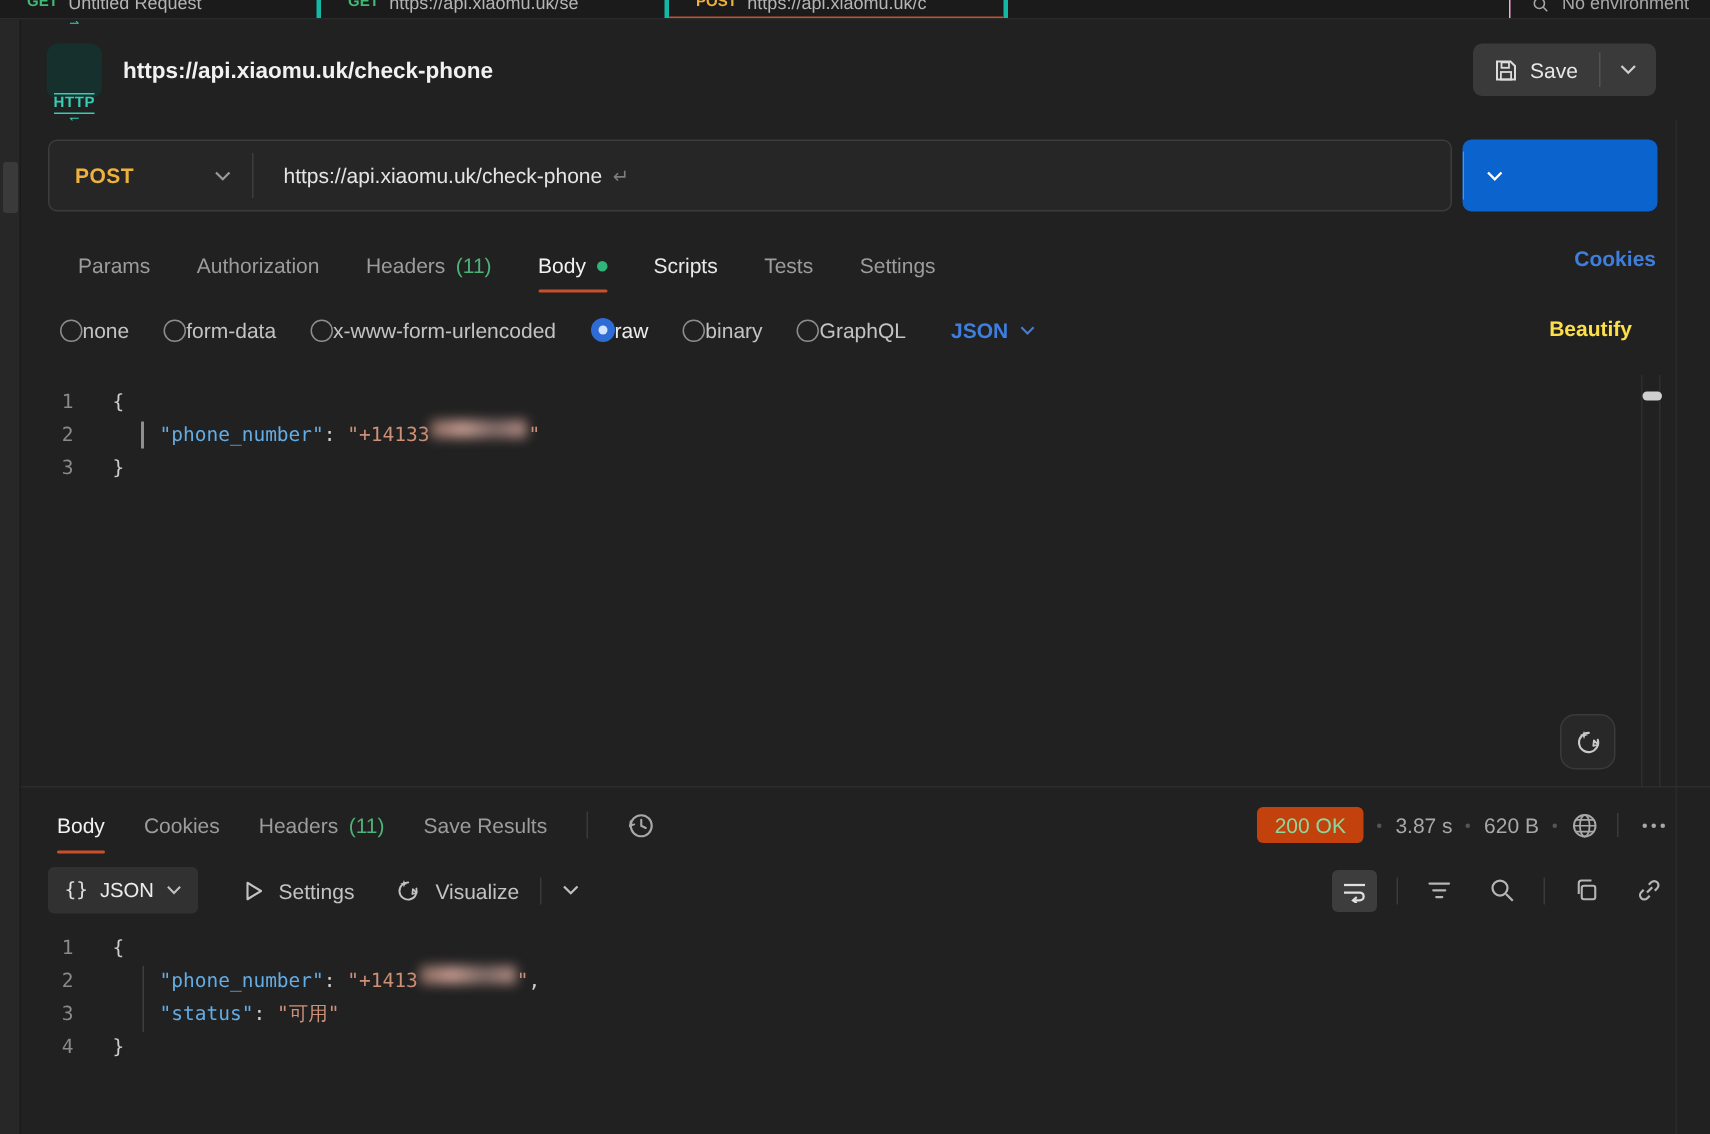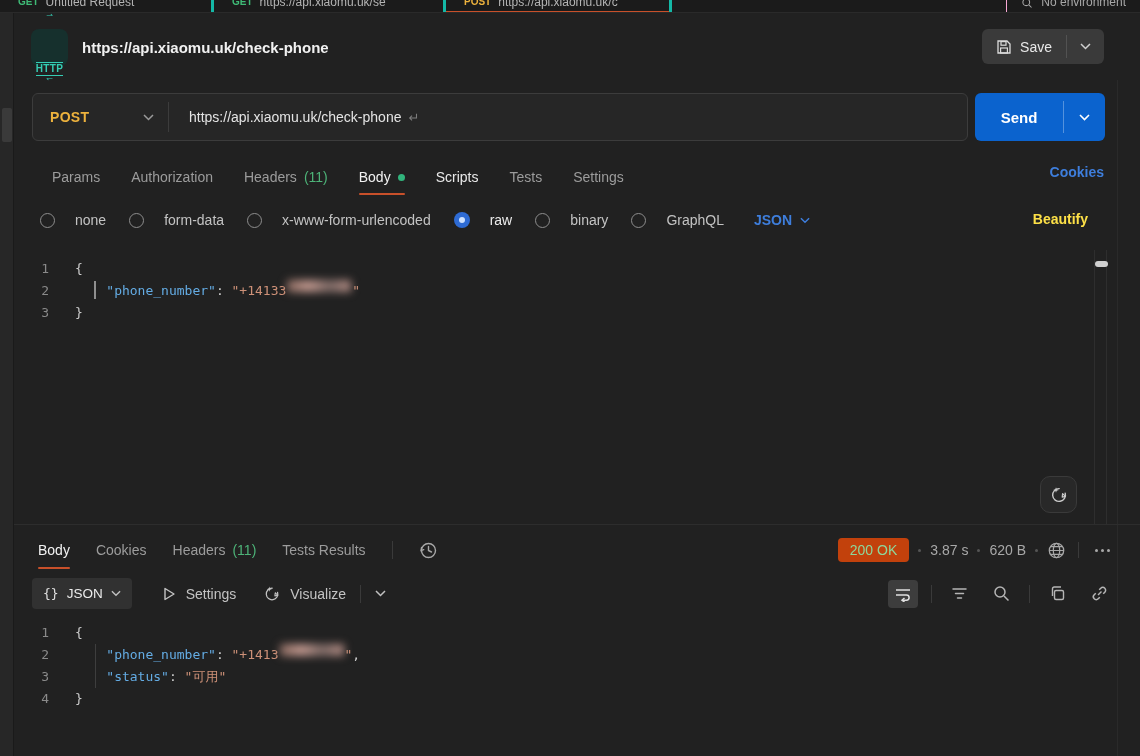--- a/index.html
+++ b/index.html
@@ -61,21 +61,21 @@
   .rtab { position:relative; cursor:pointer; white-space:nowrap; display:flex; align-items:center; gap:7px; height:100%;justify-content:flex-end; }
   .rtab .count { color:#4db378; }
   .rtab.bright { color:#e9e9e9; }
   .rtab.active { color:#f2f2f2; }
   .rtab.active::after { content:""; position:absolute; left:0; right:0; bottom:1px; height:2px; background:#c8502a; border-radius:1px; }
   .green-dot { width:7px; height:7px; border-radius:50%; background:#31b47c; }
   .cookies-link { position:absolute; right:36px; top:164px; color:#3e7edc; font-size:14px; font-weight:600; cursor:pointer; }
 
   
   .body-type-row { position:absolute; left:40px; top:204px; height:32px; display:flex; align-items:center; gap:23px; font-size:14px; color:#c3c3c3; }
-  .radio-item { display:flex; align-items:center; gap:20px; cursor:pointer; }
+  .radio-item { display:flex; align-items:center; gap:0; cursor:pointer; }
   .radio { width:15px; height:15px; border-radius:50%; border:1.5px solid #8d8d8d; background:transparent; }
   .radio.sel { border:none; background:#2e6bd4; position:relative; width:16px; height:16px; }
   .radio.sel::after { content:""; position:absolute; left:5px; top:5px; width:6px; height:6px; border-radius:50%; background:#cfe2ff; }
   .radio-item.sel-label { color:#ececec; }
   .format-dd { display:flex; align-items:center; gap:8px; margin-left:7px; cursor:pointer; }
   .format-dd .fmt { color:#3e7edc; font-weight:600; font-size:14px; }
   .beautify-link { position:absolute; right:52px; top:211px; color:#fde047; font-size:14px; font-weight:700; cursor:pointer; }
 
   
   .editor { position:absolute; font-family:"DejaVu Sans Mono", monospace; font-size:13px; }
@@ -190,21 +190,20 @@
           <path d="M1 1 L5.5 5.5 L10 1" fill="none" stroke="#9a9a9a" stroke-width="1.5"></path>
         </svg>
     </div>
     <div class="url-vdiv"></div>
     <div class="url-input">
       <span>https://api.xiaomu.uk/check-phone</span>
       <span class="enter-hint">↵</span>
     </div>
   </div>
   <div class="send-btn">
-    <span class="send-main">Send</span>
     <span class="send-div"></span>
     <span class="send-caret">
       <svg width="11" height="7" viewBox="0 0 11 7">
           <path d="M1 1 L5.5 5.5 L10 1" fill="none" stroke="#ffffff" stroke-width="1.6"></path>
         </svg>
     </span>
   </div>
 </section>
 
 <nav class="req-tabs">
@@ -302,21 +301,21 @@
       <span>Body</span>
     </div>
   <div class="rtab">
       <span>Cookies</span>
     </div>
   <div class="rtab">
       <span>Headers</span>
       <span class="count">(11)</span>
     </div>
   <div class="rtab">
-      <span>Tests Results</span>
+      <span>Save Results</span>
     </div>
   <div class="tab-vdiv"></div>
   <div>
     <svg width="19" height="19" viewBox="0 0 19 19">
       <circle cx="9.5" cy="9.5" r="7" fill="none" stroke="#a8a8a8" stroke-width="1.4"></circle>
       <path d="M9.5 5.5 V9.5 L12.5 11" fill="none" stroke="#a8a8a8" stroke-width="1.4" stroke-linecap="round"></path>
       <path d="M2.5 6.5 L2 9.5 L4.8 8.6" fill="none" stroke="#a8a8a8" stroke-width="1.3" stroke-linecap="round"></path>
     </svg>
   </div>
 </nav>

